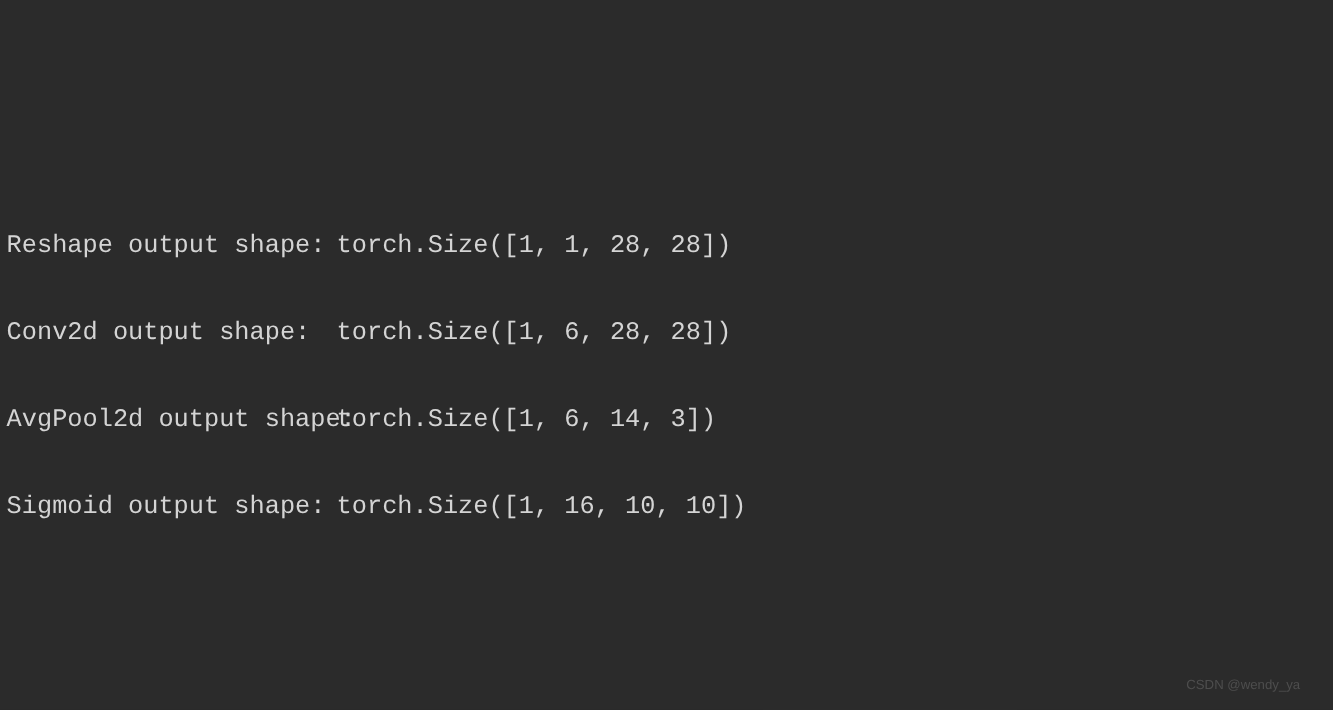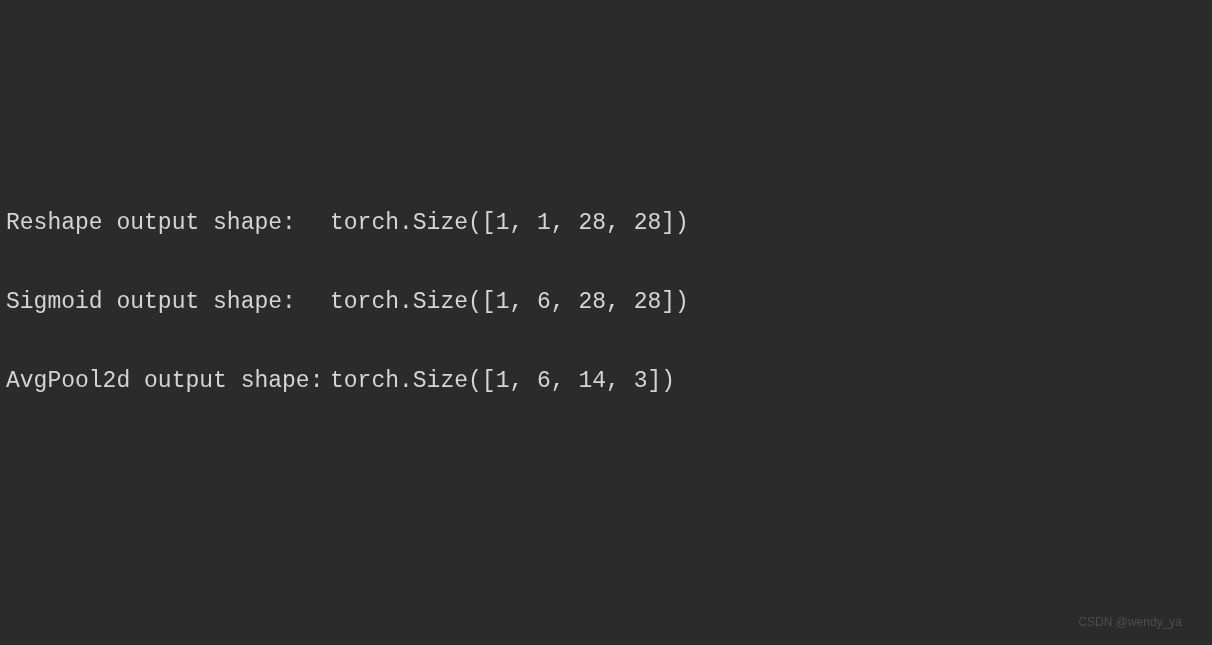--- a/index.html
+++ b/index.html
@@ -23,42 +23,42 @@
     .output-line {
       display: block;
     }
     .layer-col {
       display: inline-block;
       width: 300px;
       text-align: center;
     }
     .size-col {
       display: inline-block;
-      margin-left: 24px;
     }
     .watermark {
       position: absolute;
       right: 30px;
       bottom: 12px;
       font-size: 12px;
       color: rgba(180, 180, 180, 0.25);
       font-family: sans-serif;
       pointer-events: none;
       margin-left: 16px;
     }
   </style>
 </head>
 <body>
 
 
 
 <div>
 <span class="output-line"><span class="layer-col">Reshape output shape:   </span><span class="size-col">torch.Size([1, 1, 28, 28])</span></span>
-<span class="output-line"><span class="layer-col">Sigmoid output shape:   </span><span class="size-col">torch.Size([1, 6, 28, 28])</span></span>
+<span class="output-line"><span class="layer-col">Conv2d output shape:    </span><span class="size-col">torch.Size([1, 6, 28, 28])</span></span>
 <span class="output-line"><span class="layer-col">AvgPool2d output shape: </span><span class="size-col">torch.Size([1, 6, 14, 3])</span></span>
+<span class="output-line"><span class="layer-col">Sigmoid output shape:   </span><span class="size-col">torch.Size([1, 16, 10, 10])</span></span>
 
 
 
 
 
 
 
 
 </div>
 

